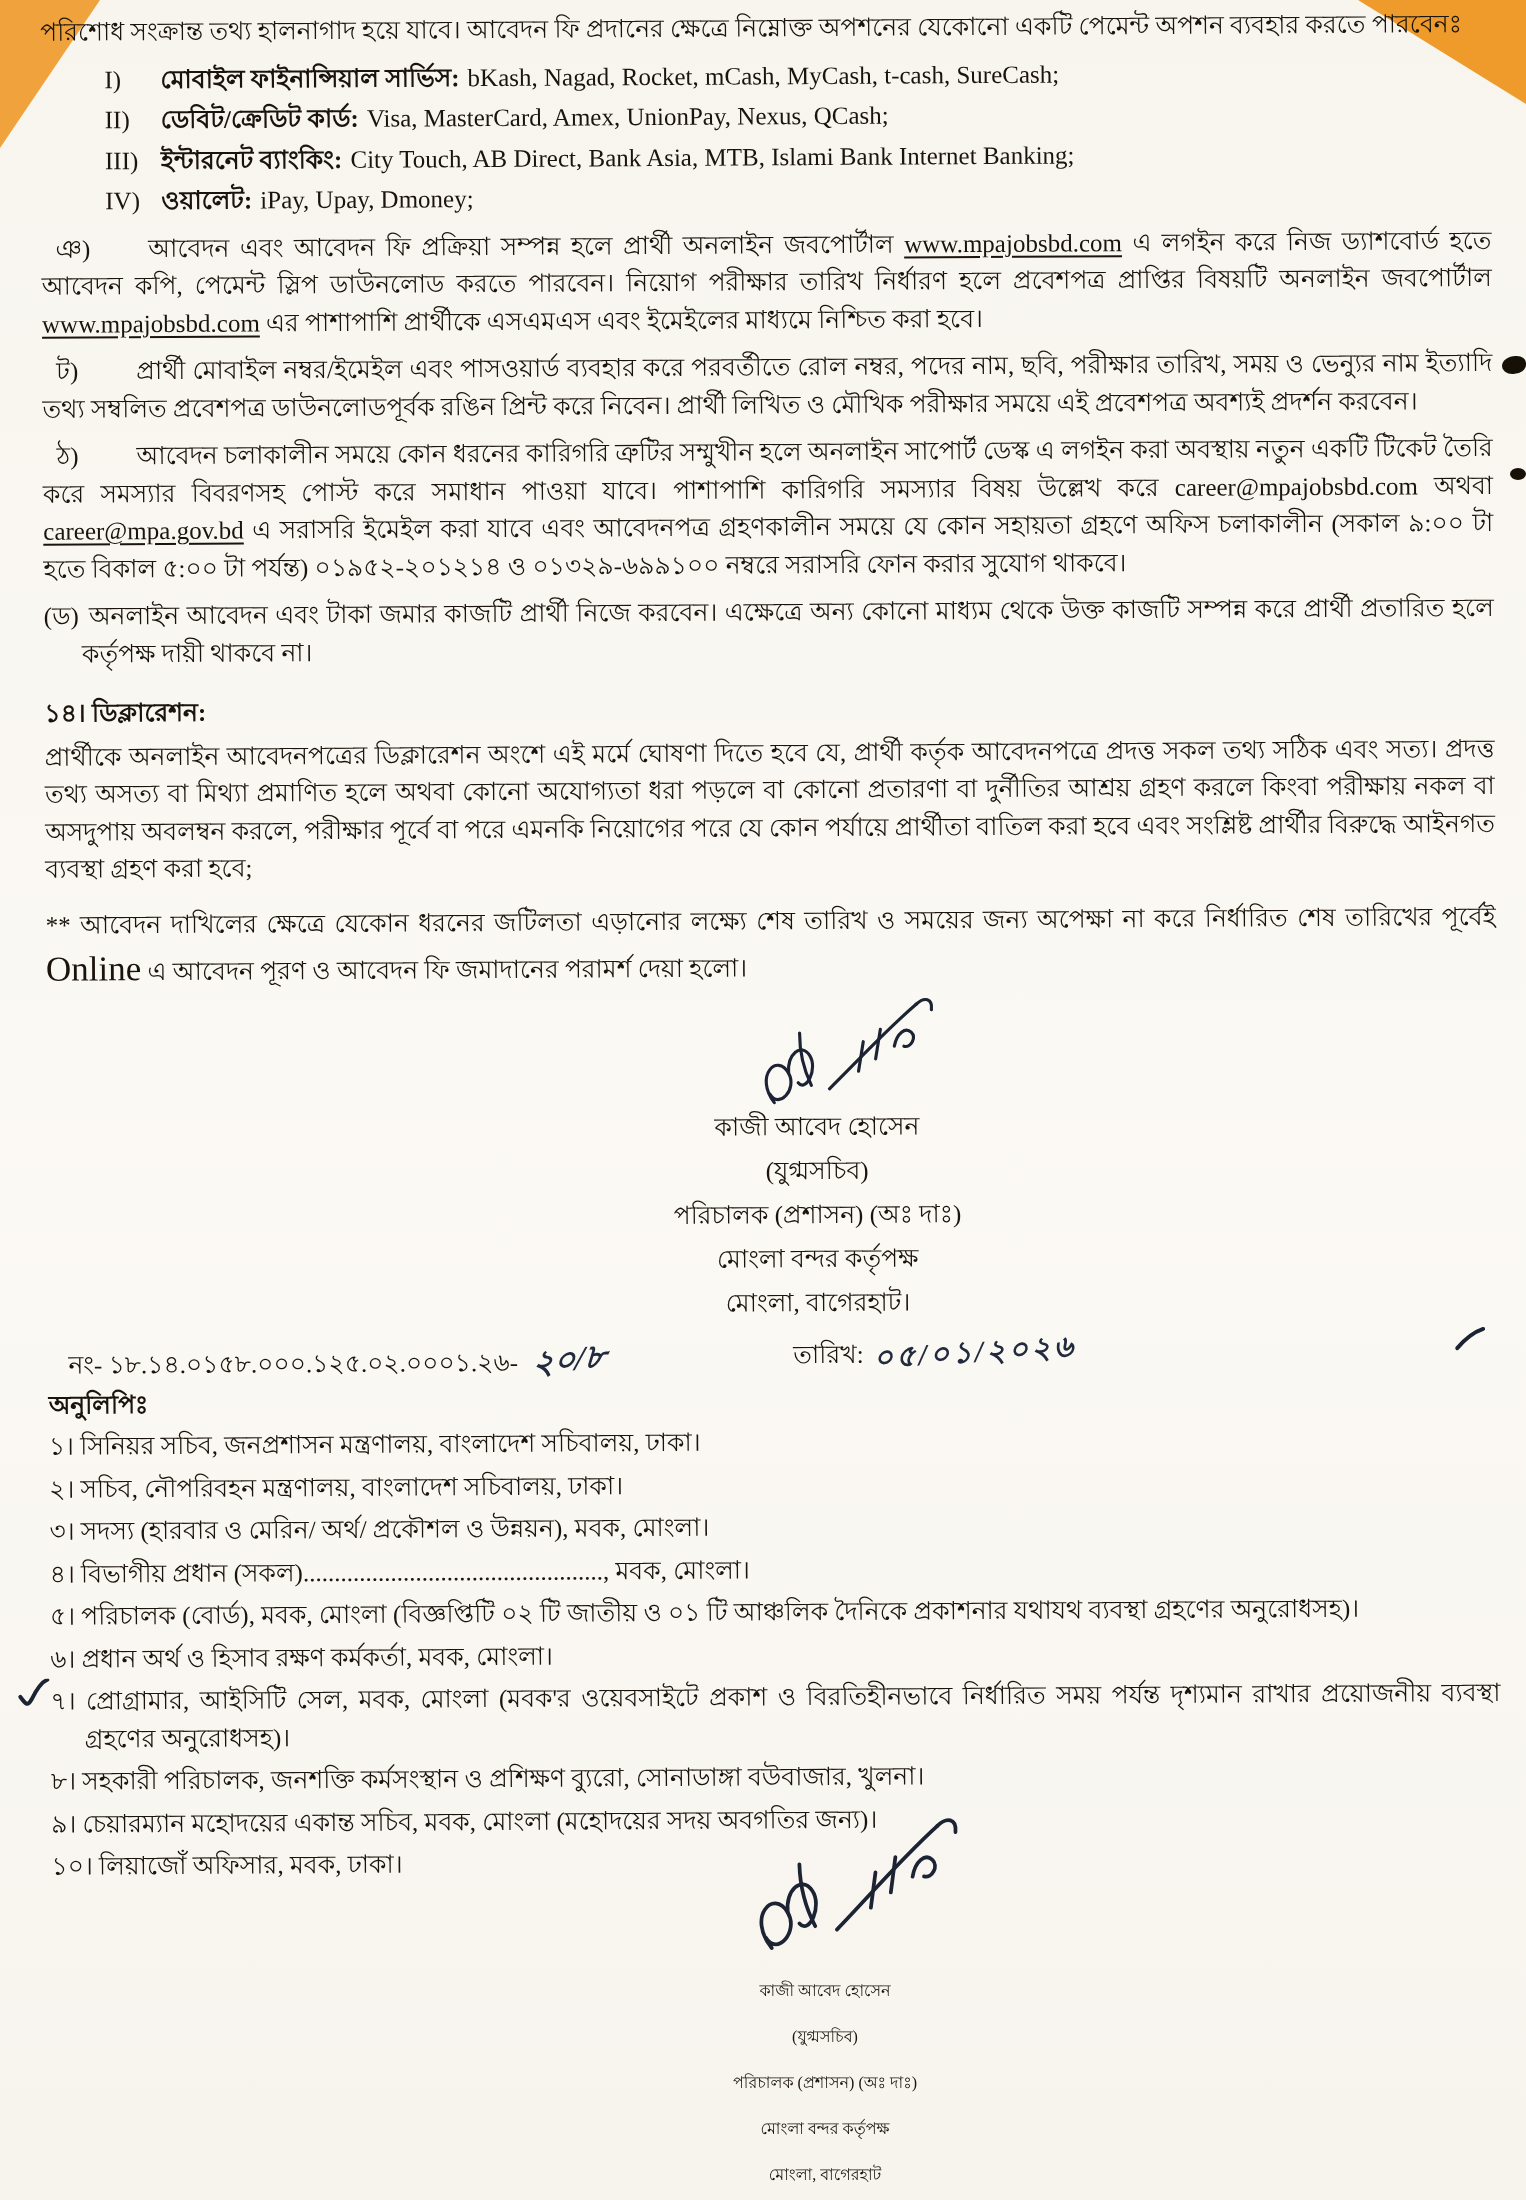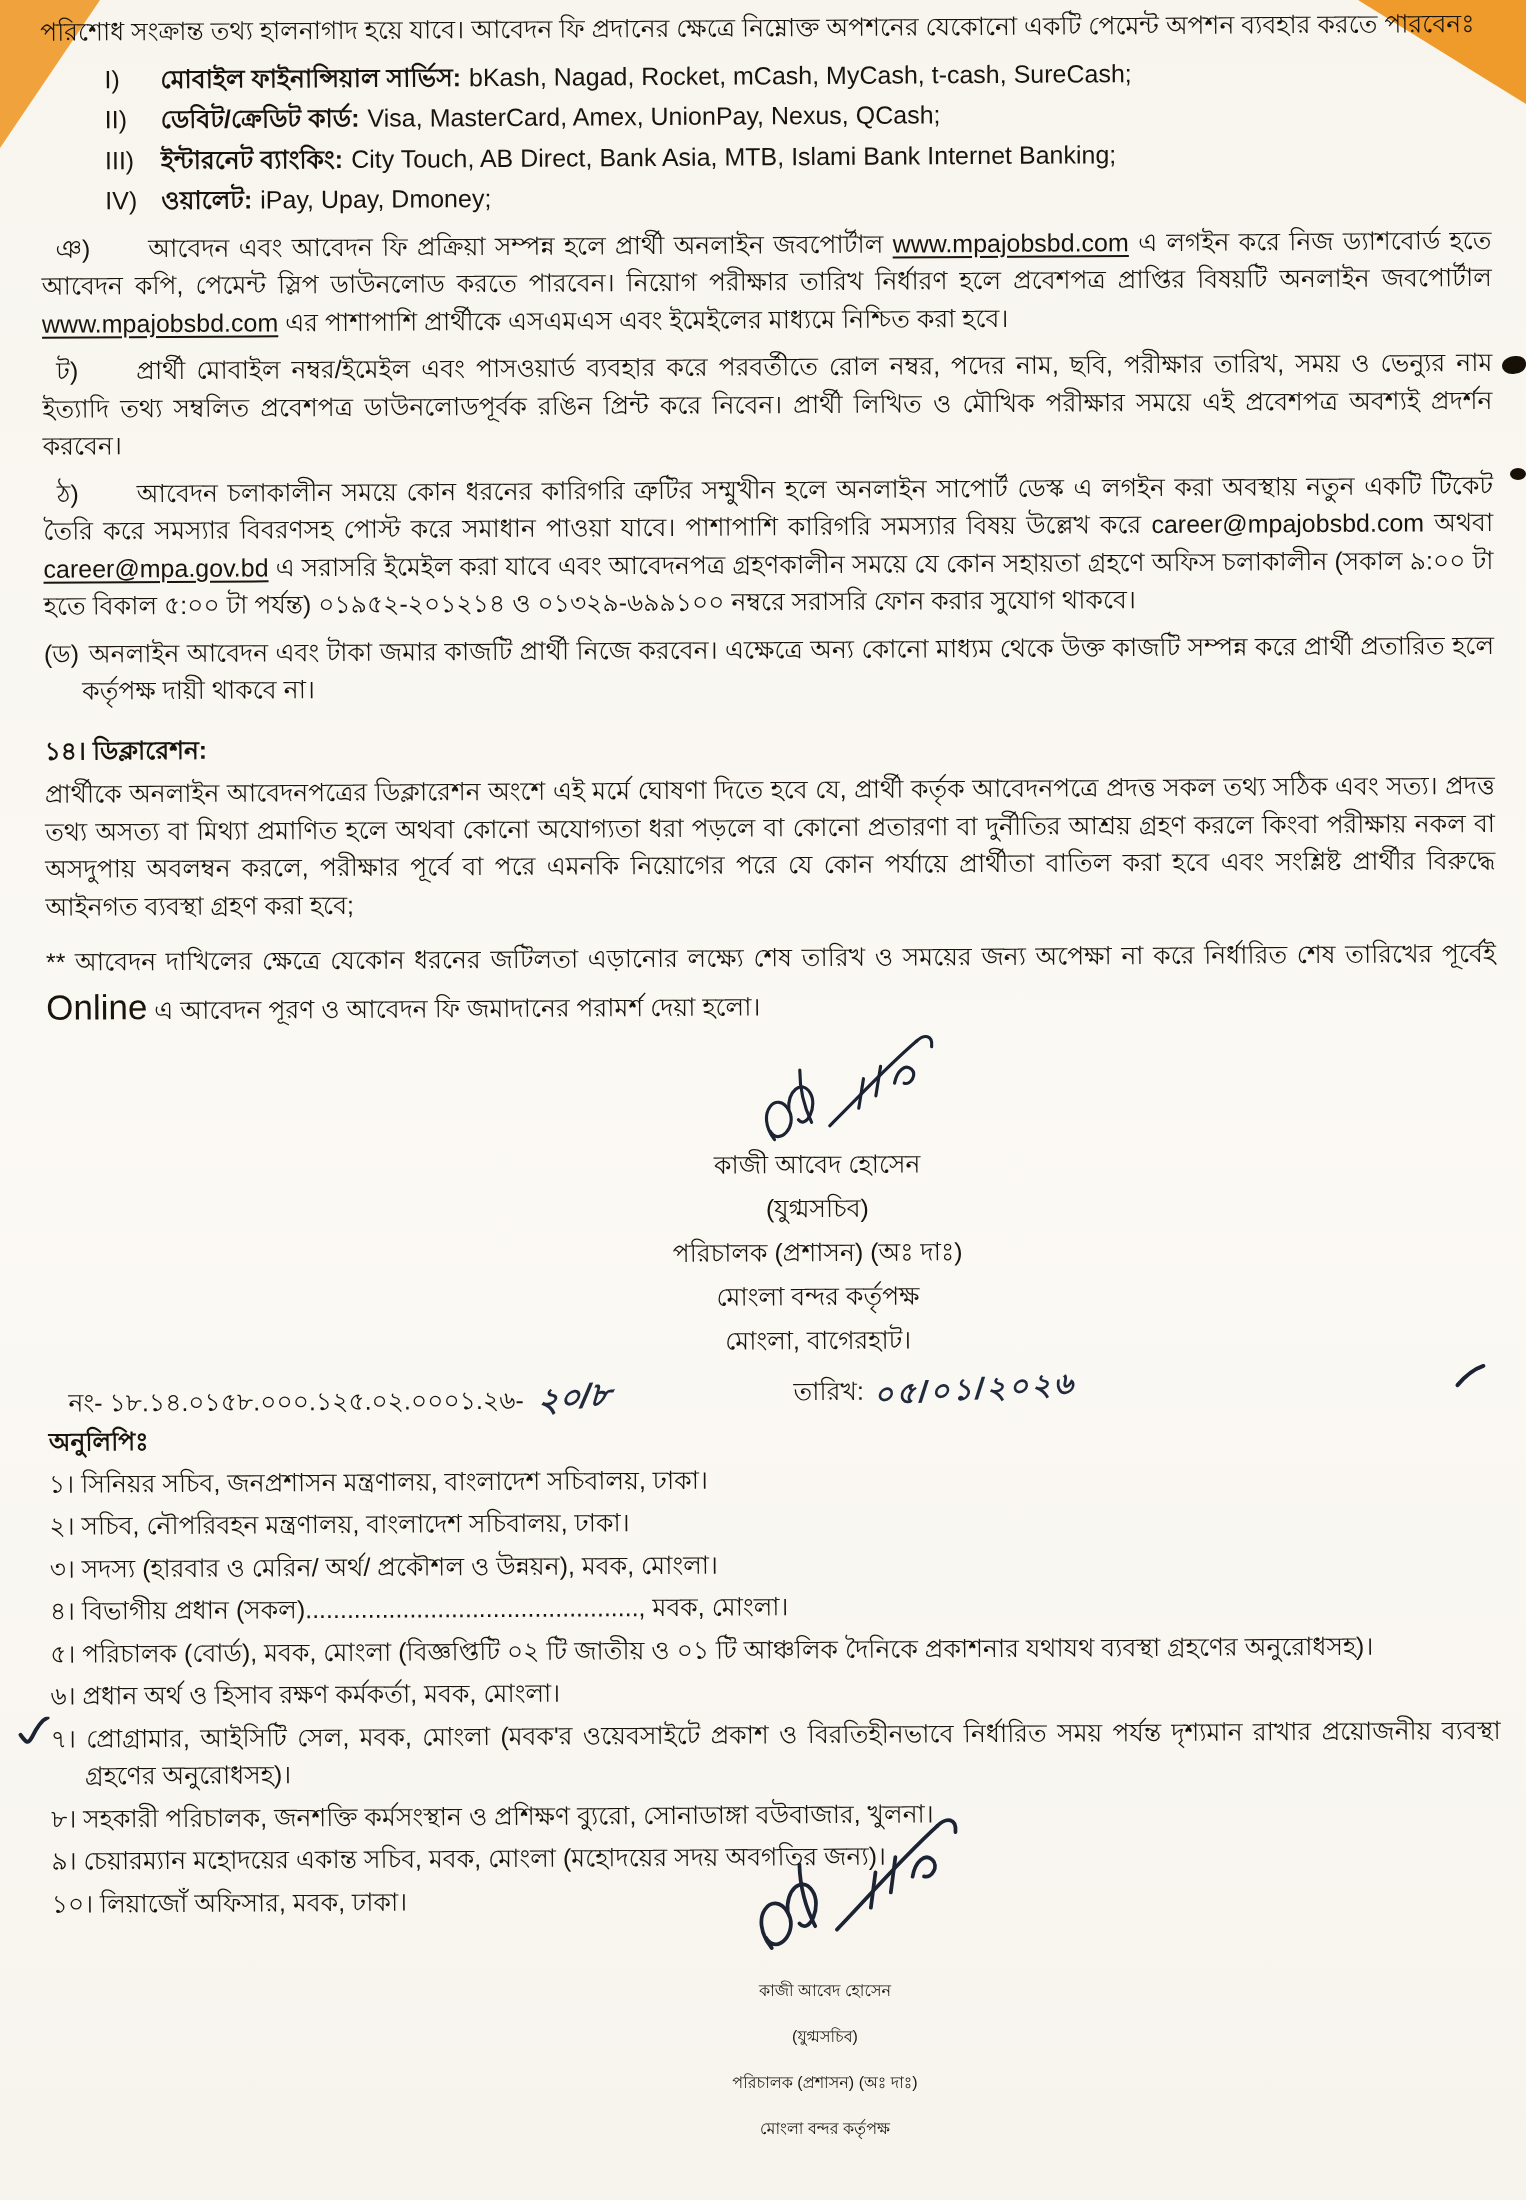--- a/index.html
+++ b/index.html
@@ -1,21 +1,21 @@
 <!DOCTYPE html>
 <html><head>
 <meta charset="utf-8">
 <style>
   html,body{margin:0;padding:0;}
   .page{
     position:relative;
     width:1526px;height:2200px;
     background:linear-gradient(180deg,#f8f5ef 0%,#fbf9f4 55%,#f7f4ee 100%);
     color:#1b140c;
-    font-family:Liberation Sans, sans-serif;
+    font-family:Liberation Serif, serif;
     overflow:hidden;
   }
   .corner-tl{position:absolute;left:0;top:0;width:100px;height:148px;background:#f0a33c;clip-path:polygon(0 0,100% 0,0 100%);z-index:0;}
   .corner-tr{position:absolute;right:0;top:0;width:168px;height:104px;background:#ee9b2c;clip-path:polygon(0 0,100% 0,100% 100%);z-index:0;}
   .edge-blob{position:absolute;background:#171007;z-index:2;}
   .b1{right:0;top:356px;width:24px;height:18px;border-radius:60% 40% 55% 45%;}
   .b2{right:0;top:468px;width:16px;height:12px;border-radius:50%;}
   .content{
     position:absolute;inset:0;z-index:1;
     padding:14px 36px 0 40px;
@@ -161,14 +161,15 @@
     <path d="M174,84 L186,48"></path>
     <path d="M200,72 C206,56 218,50 224,58 C230,66 220,78 212,74"></path>
     <path d="M236,24 C248,16 258,20 254,34"></path>
   </svg>
 
   <div class="sig2">
     <div class="sig-line">কাজী আবেদ হোসেন</div>
     <div class="sig-line">(যুগ্মসচিব)</div>
     <div class="sig-line">পরিচালক (প্রশাসন) (অঃ দাঃ)</div>
     <div class="sig-line">মোংলা বন্দর কর্তৃপক্ষ</div>
+    <div class="sig-line">মোংলা, বাগেরহাট</div>
   </div>
 </div>
 
 </body></html>

